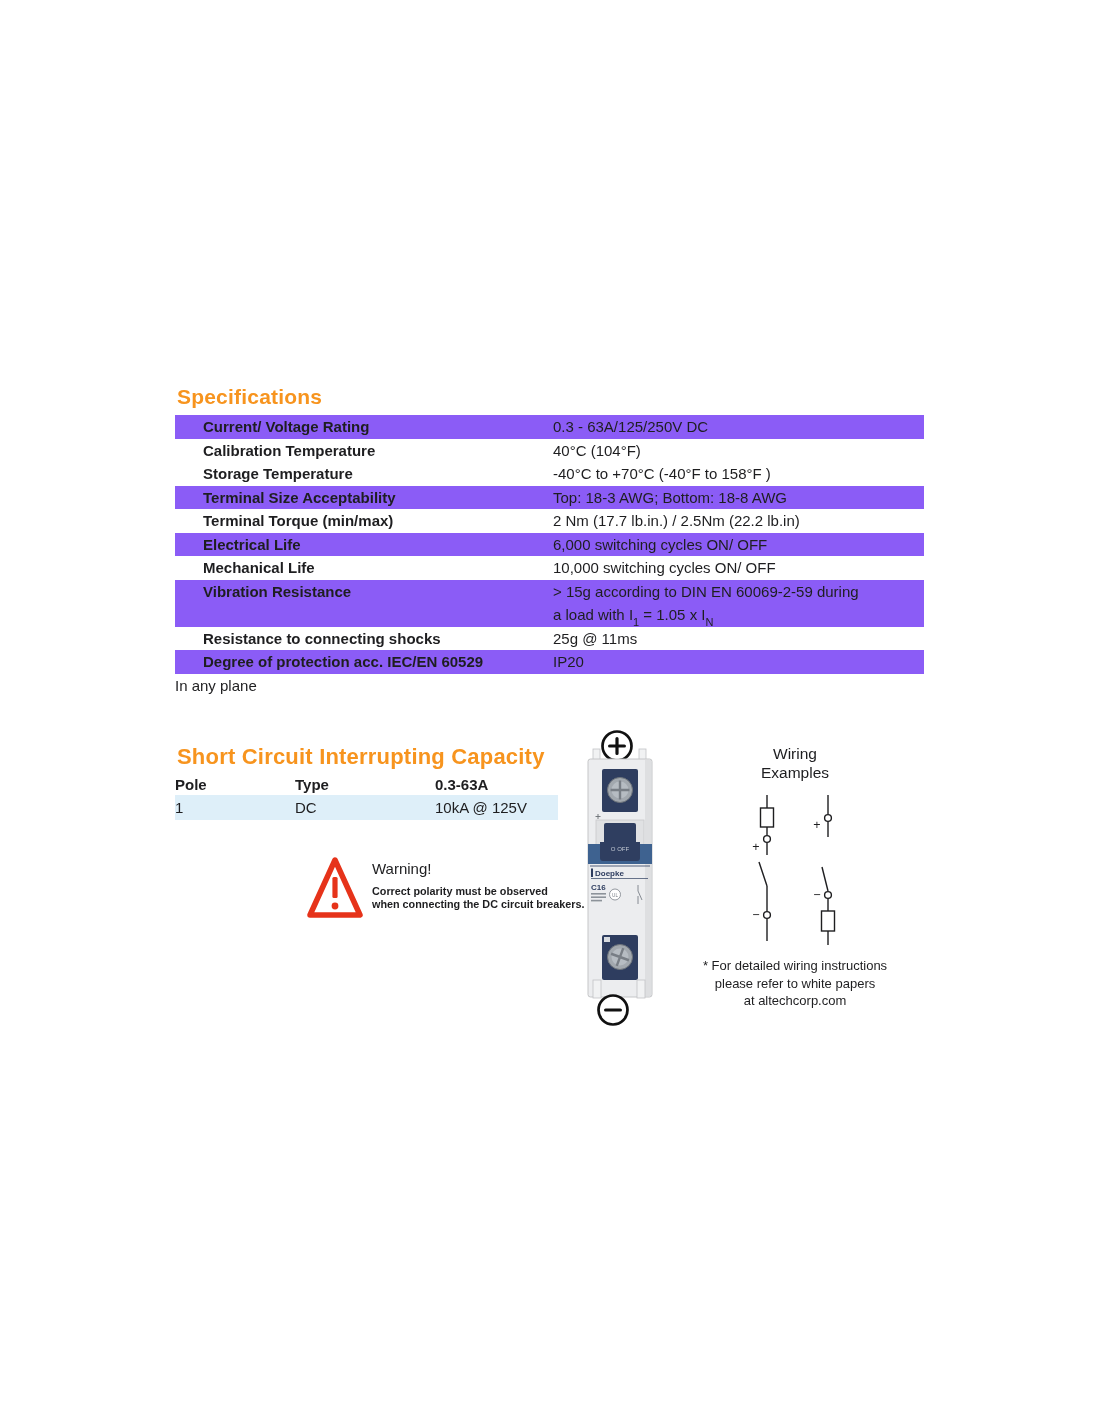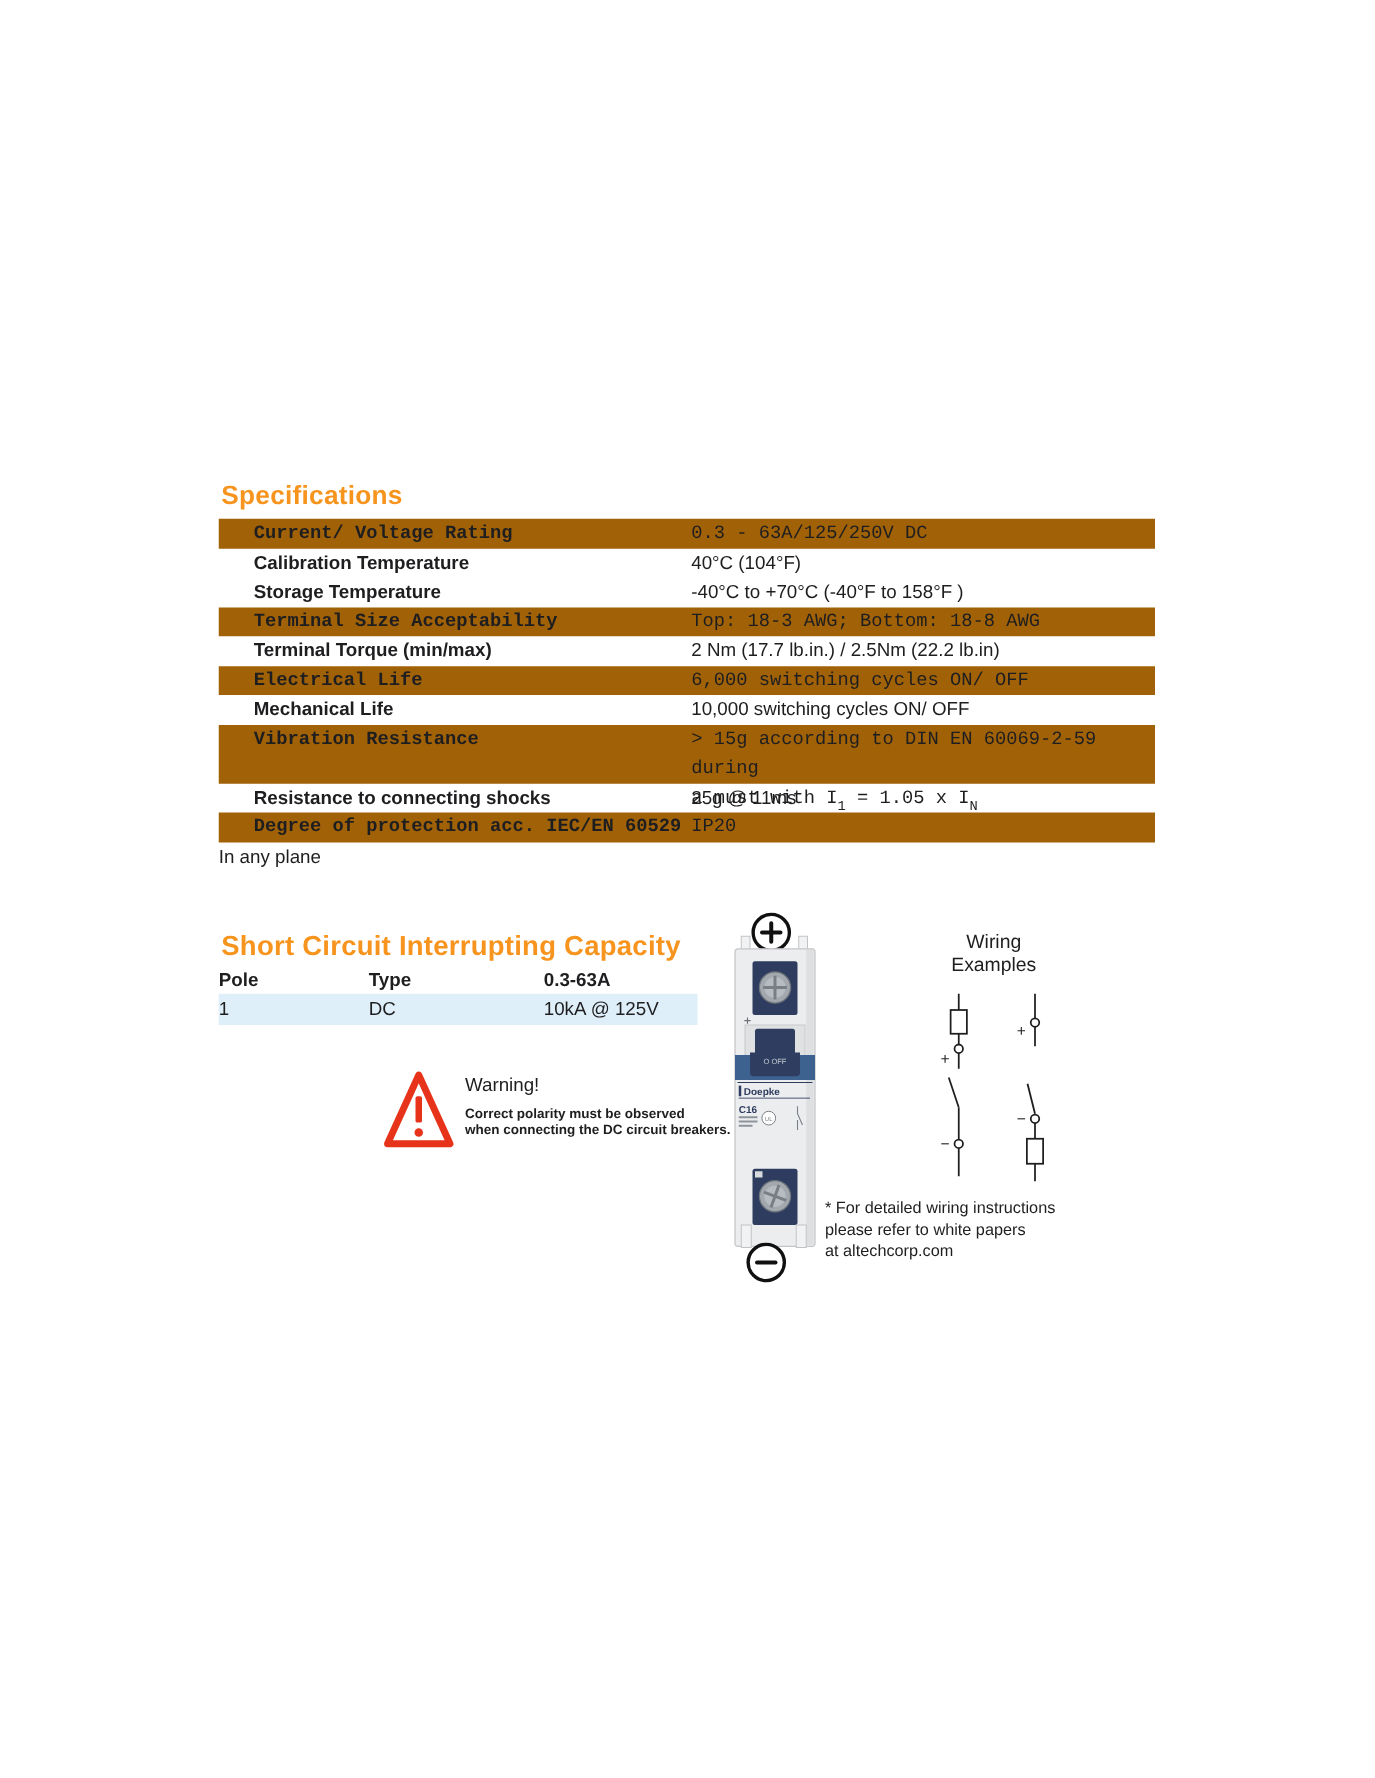--- a/index.html
+++ b/index.html
@@ -15,42 +15,42 @@
   }
   #spec-title { left:177px; top:385px; font-size:21px; }
   #scic-title { left:177px; top:744px; font-size:22px; }
 
   
   #spec-table { left:175px; top:415px; width:749px; }
   .spec-row {
     display:grid; grid-template-columns:378px 1fr;
     height:23.5px; align-items:center; font-size:15px;
   }
-  .spec-row.blue { background:#a16207;font-family:Liberation Mono, monospace; }
+  .spec-row.blue { background:#8b5cf6; }
   .spec-row.tall { height:47px; align-items:start; }
   .spec-row.tall .cell-label, .spec-row.tall .cell-value { line-height:23.5px; }
   .cell-label { font-weight:bold; padding-left:28px; }
   .cell-value { font-weight:normal; }
   sub.isub { font-size:11px; position:relative; bottom:-2px; }
 
   
   #scic-table { left:175px; top:773px; width:383px; font-size:15px; }
   .scic-head { height:22px; font-weight:bold; align-items:center; display:grid; grid-template-columns:120px 140px 123px; }
   .scic-data { height:25px; background:#DEEFF9; align-items:center; display:grid; grid-template-columns:120px 140px 123px; }
 
   
   #warning-icon { left:306px; top:855px; }
   #warning-text { left:372px; top:860px; }
   #warning-title { font-size:15px; font-weight:normal; margin-bottom:8px; }
   .warning-line { font-size:10.8px; font-weight:bold; line-height:12.8px; }
 
   
   #wiring-title { left:730px; top:744px; width:130px; text-align:center; font-size:15.5px; line-height:19px; }
   #wiring-diagram { left:735px; top:789px; }
-  #wiring-footnote { left:660px; top:957px; width:270px; font-size:13px; line-height:17.5px; }
+  #wiring-footnote { left:660px; top:957px; width:270px; text-align:center; font-size:13px; line-height:17.5px; }
 
   
   #breaker { left:578px; top:728px; }
 </style>
 </head>
 <body>
 
 <div class="page">
 
   <div class="abs section-title" id="spec-title">Specifications</div>
@@ -82,21 +82,21 @@
       <div class="cell-value">6,000 switching cycles ON/ OFF</div>
     </div>
     <div class="spec-row">
       <div class="cell-label">Mechanical Life</div>
       <div class="cell-value">10,000 switching cycles ON/ OFF</div>
     </div>
     <div class="spec-row blue tall">
       <div class="cell-label">Vibration Resistance</div>
       <div class="cell-value">
         <div>&gt; 15g according to DIN EN 60069-2-59 during</div>
-        <div><span>a must with I</span><sub class="isub">1</sub><span> = 1.05 x I</span><sub class="isub">N</sub></div>
+        <div><span>a load with I</span><sub class="isub">1</sub><span> = 1.05 x I</span><sub class="isub">N</sub></div>
       </div>
     </div>
     <div class="spec-row">
       <div class="cell-label">Resistance to connecting shocks</div>
       <div class="cell-value">25g @ 11ms</div>
     </div>
     <div class="spec-row blue">
       <div class="cell-label">Degree of protection acc. IEC/EN 60529</div>
       <div class="cell-value">IP20</div>
     </div>

